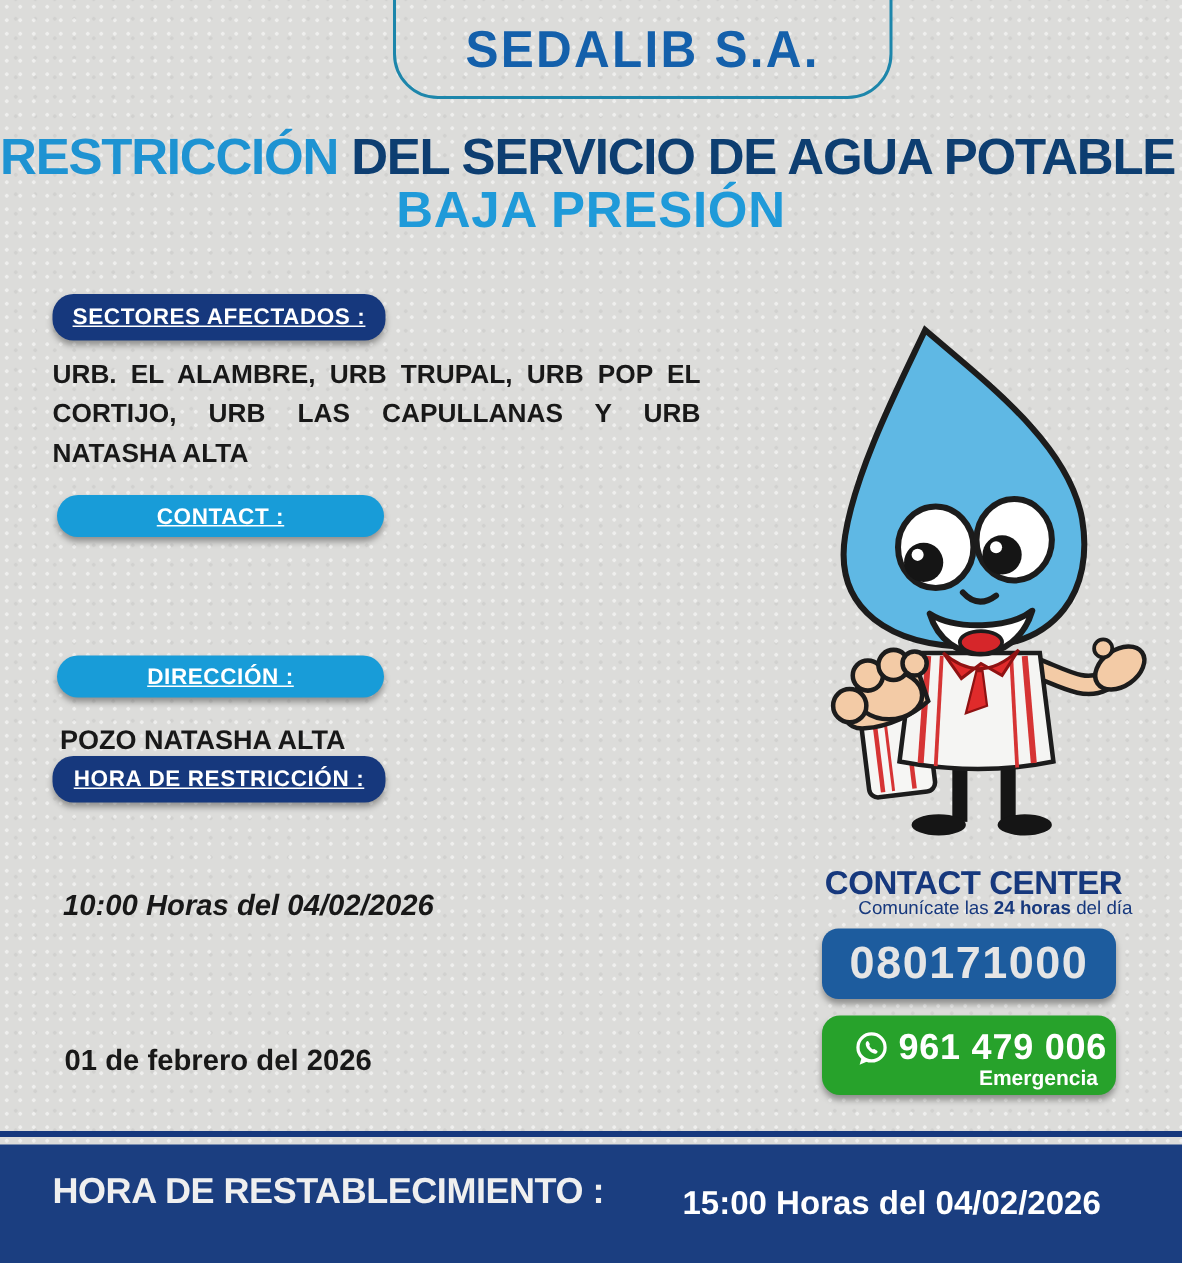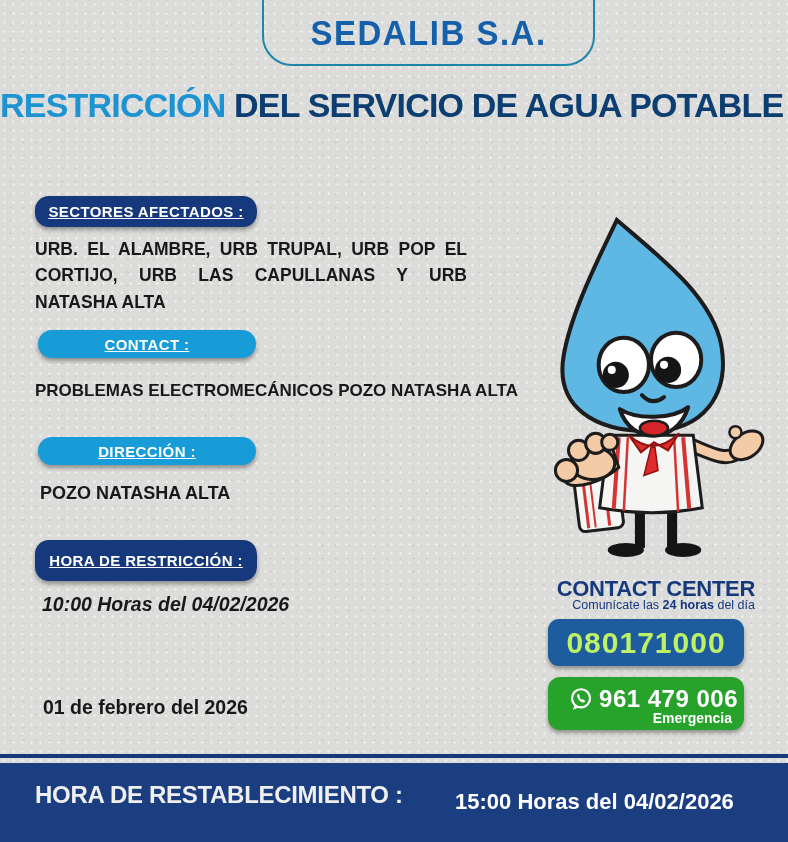--- a/index.html
+++ b/index.html
@@ -41,33 +41,33 @@
     border-radius:14px; box-shadow:0 3px 4px rgba(0,0,0,.35); white-space:nowrap;text-decoration:underline;
   }
   .pill.dark{ background:#16387d; }
   .pill.light{ background:#189cd8; }
   
   .body-text{
     position:absolute; color:#181818; font-weight:bold;
   }
   
   .contact-title{
-    position:absolute; left:543px; top:576px; width:212px; text-align:right;
+    position:absolute; left:543px; top:576px; width:212px; text-align:center;
     color:#16387d; font-weight:bold; font-size:22px; letter-spacing:-0.3px; white-space:nowrap;
   }
   .contact-sub{
     position:absolute; left:543px; top:598px; width:212px; text-align:right;
     color:#16387d; font-size:12.5px; white-space:nowrap;
   }
   .contact-sub b{ font-weight:bold; }
   .phone-main{
     position:absolute; left:548px; top:619px; width:196px; height:47px;
     background:#1d5c9e; border-radius:11px; box-shadow:0 3px 4px rgba(0,0,0,.35);
     display:flex; align-items:center; justify-content:center;
-    color:#bef264; font-size:30px; font-weight:bold; letter-spacing:1px;
+    color:#e5e5e5; font-size:30px; font-weight:bold; letter-spacing:1px;
     border:none; cursor:pointer;
   }
   .phone-wa{
     position:absolute; left:548px; top:677px; width:196px; height:53px;
     background:#27a22b; border-radius:12px; box-shadow:0 3px 4px rgba(0,0,0,.35);
     display:flex; align-items:center; padding:0 6px 10px 20px; gap:5px;
     color:#fff; border:none; cursor:pointer;
   }
   .wa-number{ font-size:24px; font-weight:bold; letter-spacing:0.5px; white-space:nowrap; }
   .wa-tag{
@@ -93,31 +93,31 @@
 
 <div class="poster">
 
   <div class="logo-box">
     <span class="logo-text">SEDALIB S.A.</span>
   </div>
 
   <div class="title-line1">
     <span class="title-accent">RESTRICCIÓN</span><span class="title-rest"> DEL SERVICIO DE AGUA POTABLE</span>
   </div>
+  <div class="title-line2">BAJA PRESIÓN</div>
 
   <div class="pill dark" style="left:35px; top:196px; width:222px; height:31px;">SECTORES AFECTADOS :</div>
   <div class="body-text" style="left:35px; top:236px; width:432px; font-size:17.5px; line-height:1.5; text-align:justify;">URB. EL ALAMBRE, URB TRUPAL, URB POP EL CORTIJO, URB LAS CAPULLANAS Y URB NATASHA ALTA</div>
 
   <div class="pill light" style="left:38px; top:330px; width:218px; height:28px;">CONTACT :</div>
-  <div class="body-text" style="left:35px; top:381px; width:490px; font-size:17px; white-space:nowrap;">PROBLEMAS ELECTROMECÁNICOS POZO NATASHA ALTA</div>
 
   <div class="pill light" style="left:38px; top:437px; width:218px; height:28px;">DIRECCIÓN :</div>
   <div class="body-text" style="left:40px; top:483px; font-size:18px;">POZO NATASHA ALTA</div>
 
-  <div class="pill dark" style="left:35px; top:540px; width:222px; height:41px;">HORA DE RESTRICCIÓN :</div>
+  <div class="pill dark" style="left:35px; top:504px; width:222px; height:31px;">HORA DE RESTRICCIÓN :</div>
   <div class="body-text" style="left:42px; top:593px; font-size:19.5px;font-style:italic;">10:00 Horas del 04/02/2026</div>
 
   <div class="body-text" style="left:43px; top:696px; font-size:19.5px;">01 de febrero del 2026</div>
 
   <svg class="mascot" viewBox="0 0 230 350" aria-hidden="true">
 
     <path d="M150,232 C170,240 182,247 194,241" stroke="#1c1c1c" stroke-width="15" fill="none" stroke-linecap="round"></path>
     <path d="M150,232 C170,240 182,247 194,241" stroke="#f3cba6" stroke-width="9" fill="none" stroke-linecap="round"></path>
     <ellipse cx="205" cy="232" rx="18" ry="12" transform="rotate(-35 205 232)" fill="#f3cba6" stroke="#1c1c1c" stroke-width="3"></ellipse>
     <circle cx="194" cy="219" r="6" fill="#f3cba6" stroke="#1c1c1c" stroke-width="2.5"></circle>

